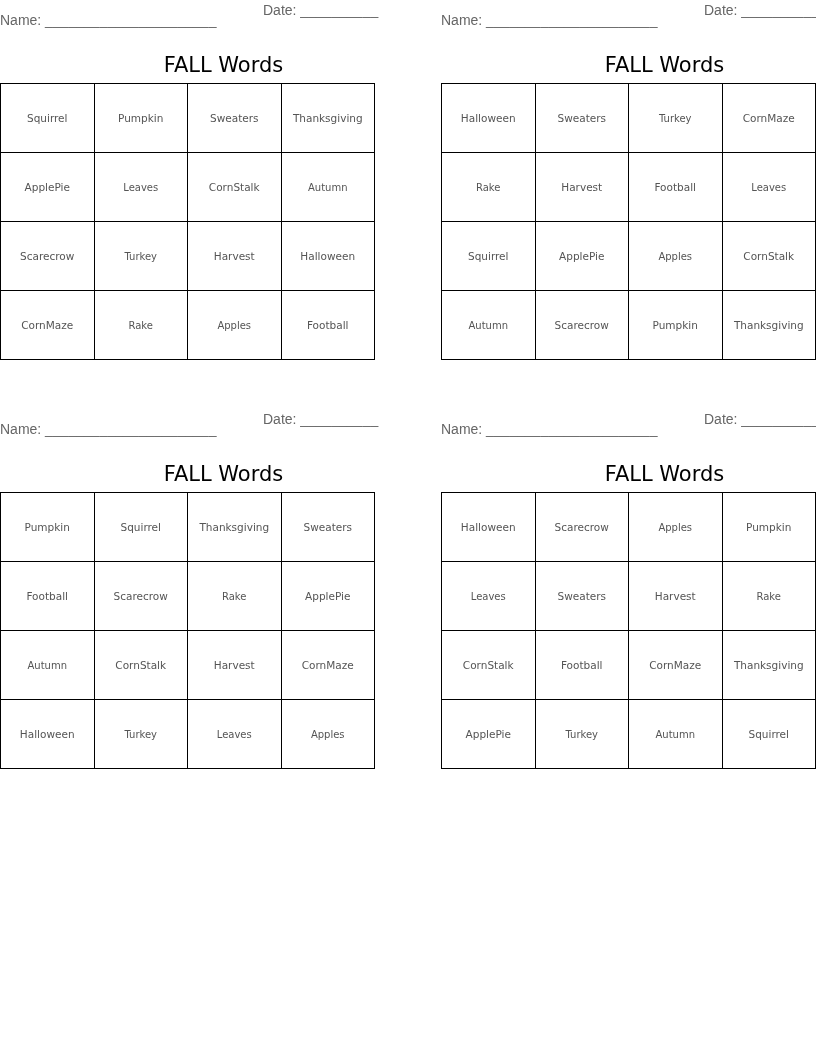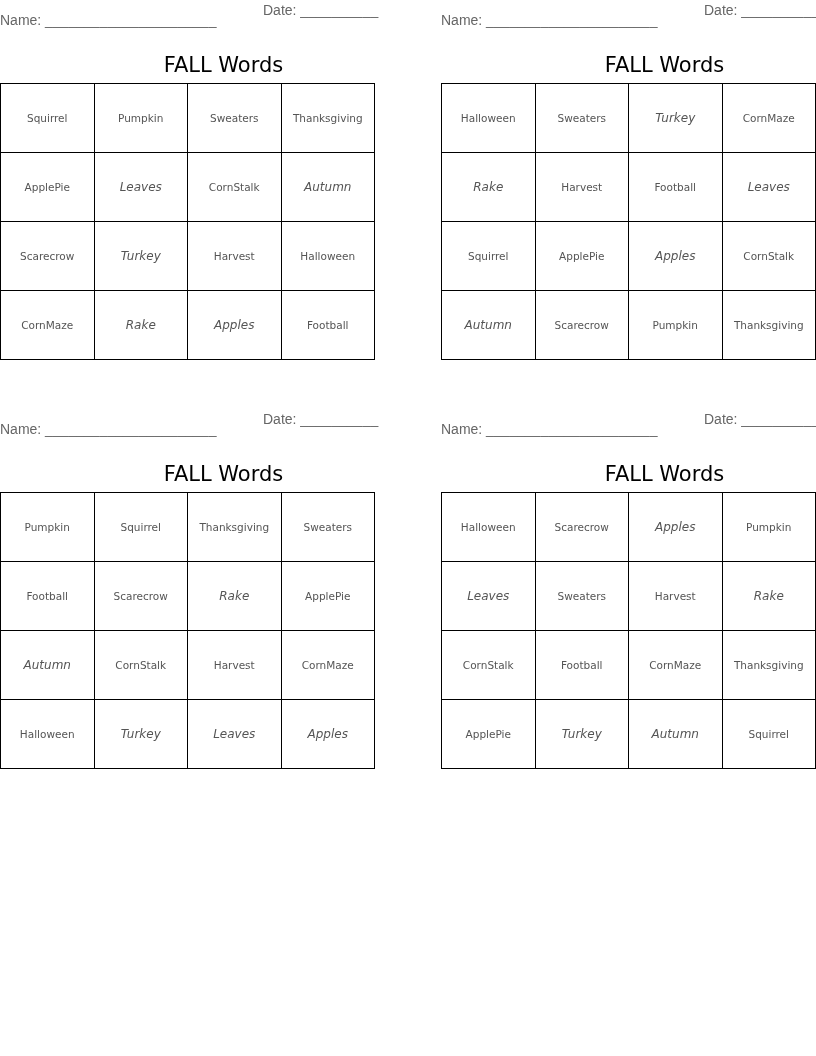--- a/index.html
+++ b/index.html
@@ -5,21 +5,21 @@
   html, body { margin:0; padding:0; background:#ffffff; }
   body { width:816px; height:1056px; position:relative; overflow:hidden; font-family:"Liberation Sans", sans-serif; }
   .card { position:absolute; width:375px; }
   .hdr { position:absolute; top:2px; left:0; width:380px; height:18px; font-family:"Liberation Sans", sans-serif; font-size:14px; color:#666666; }
   .hdr .name { position:absolute; left:0; top:10px; white-space:nowrap; }
   .hdr .date { position:absolute; left:263px; top:0; white-space:nowrap; }
   .title { position:absolute; top:53px; left:0; width:375px; text-align:center; font-family:"DejaVu Sans", sans-serif; font-size:21px; color:#000000;margin-left:36px; }
   .grid { position:absolute; top:83px; left:0; width:375px; height:276px; border-collapse:collapse; table-layout:fixed; }
   .grid td { border:1.5px solid #000; height:68px; text-align:center; vertical-align:middle; color:#555; font-family:"DejaVu Sans", sans-serif; padding:0; overflow:hidden; white-space:nowrap; }
   .grid td.s { font-size:10.5px; }
-  .grid td.l { font-size:12px;font-style:italic; }
+  .grid td.l { font-size:10px; }
 </style>
 </head>
 <body>
 
 <div id="cards-root">
     <div class="card" style="left: 0px; top: 0px;">
     <div class="hdr">
       <span class="name">Name: ______________________</span>
       <span class="date">Date: __________</span>
     </div>

